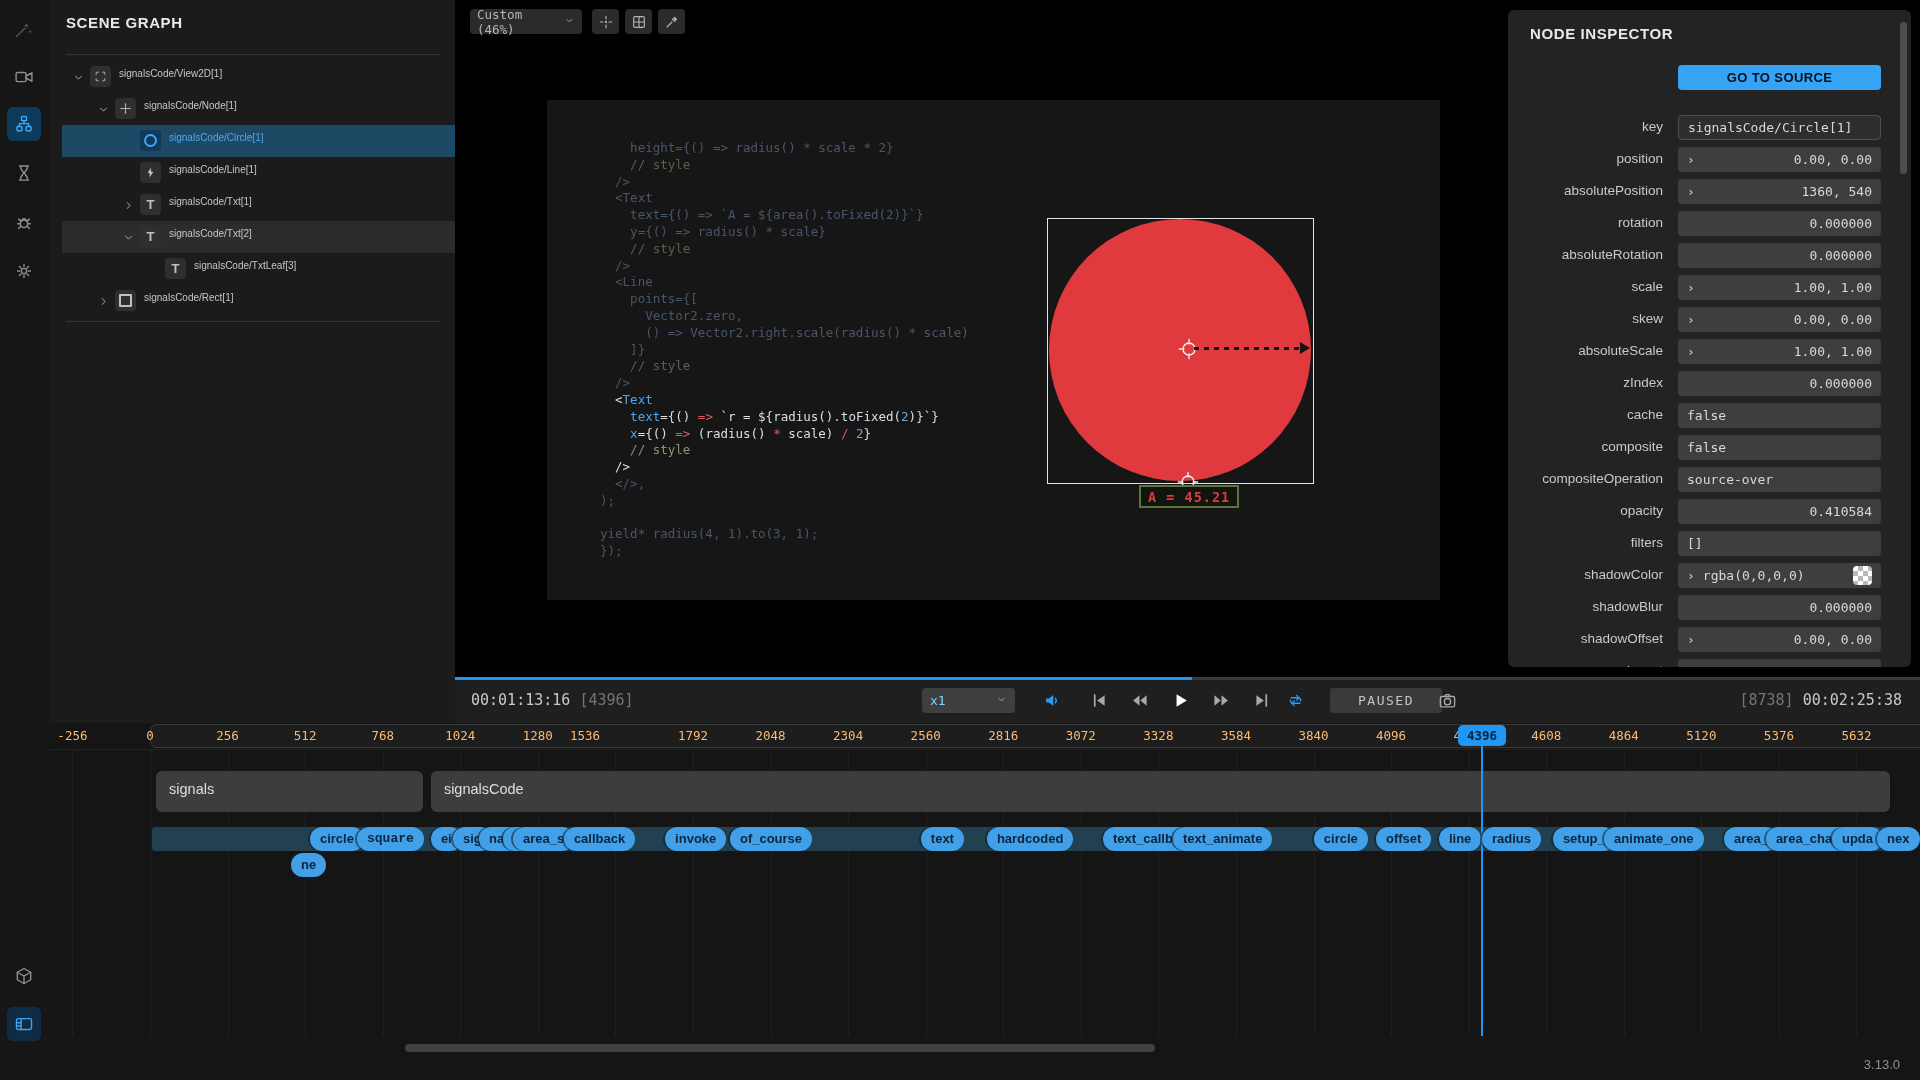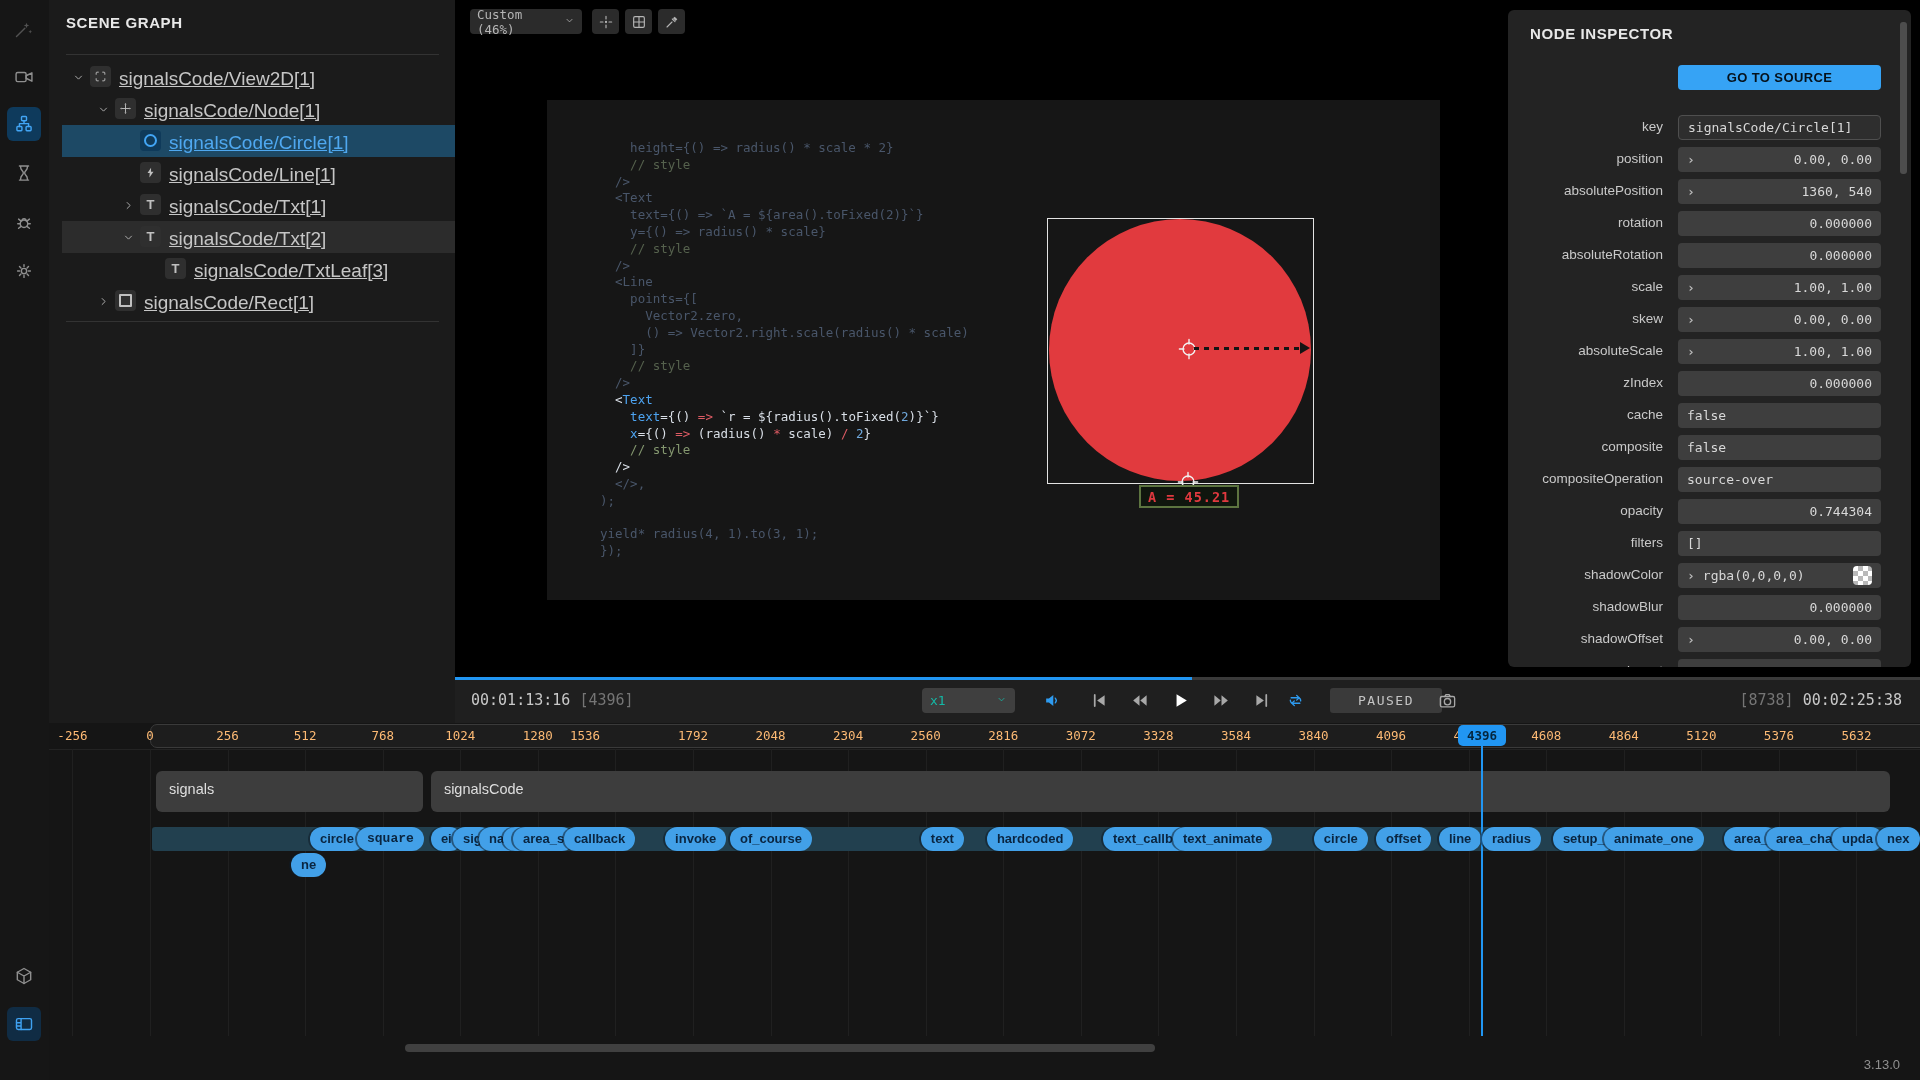--- a/index.html
+++ b/index.html
@@ -29,21 +29,21 @@
   .tree-row.selected{background:#1d4965;}
   .tree-row.hover{background:#2c2c2c;}
   .tree-chev{position:absolute;top:9px;width:14px;height:14px;color:#b5b5b5;}
   .tree-ic{position:absolute;top:5px;width:21px;height:21px;border-radius:4px;background:#2f2f2f;
            display:flex;align-items:center;justify-content:center;color:#c0c0c0;}
   .tree-ic.sel{background:#0f3a5a;color:#42a5f5;}
   .tree-ic .tletter{font-size:13px;font-weight:700;}
   .tree-ic .ring{width:9px;height:9px;border:2px solid currentColor;border-radius:50%;}
   .tree-ic .rectg{width:9px;height:9px;border:2px solid currentColor;border-radius:1px;}
   .tree-ic svg{width:14px;height:14px;}
-  .tree-label{position:absolute;top:7px;font-size:19px;color:#c6c6c6;white-space:nowrap;text-decoration:underline;}
+  .tree-label{position:absolute;top:7px;font-size:10px;color:#c6c6c6;white-space:nowrap;}
   .tree-row.selected .tree-label{color:#4fa8f0;}
 
   
   .viewport{position:absolute;left:455px;top:0;width:1465px;height:677px;background:#000;}
   .vp-drop{position:absolute;left:15px;top:9px;width:112px;height:25px;background:#2b2b2b;
            border-radius:4px;display:flex;align-items:center;color:#b5b5b5;font-size:12.5px;
            padding:0 7px;box-sizing:border-box;justify-content:space-between;}
   .vp-btn{position:absolute;top:9px;width:27px;height:25px;background:#2b2b2b;border-radius:4px;
           display:flex;align-items:center;justify-content:center;color:#b5b5b5;}
   .vp-btn .svgicon svg{width:16px;height:16px;}
@@ -88,21 +88,21 @@
           background-size:10px 10px;background-position:0 0,5px 5px;margin-left:6px;}
 
   
   .playbar{position:absolute;left:455px;top:677px;width:1465px;height:46px;background:#1f1f1f;}
   .progress-track{position:absolute;left:0;top:0;width:100%;height:3px;background:#3a3a3a;}
   .progress-fill{position:absolute;left:0;top:0;height:3px;background:#2196f3;}
   .pb-time-left{position:absolute;left:16px;top:14px;font-size:15px;}
   .pb-time-right{position:absolute;right:18px;top:14px;font-size:15px;}
   .t-bright{color:#c9c9c9;}.t-dim{color:#757575;}
   .speed-drop{position:absolute;left:467px;top:11px;width:93px;height:25px;background:#3f3f3f;border-radius:4px;
-              display:flex;align-items:center;justify-content:space-between;color:#14b8a6;
+              display:flex;align-items:center;justify-content:space-between;color:#7dd3fc;
               font-family:"DejaVu Sans Mono",monospace;font-size:13px;padding:0 8px;box-sizing:border-box;}
   .t-btn{position:absolute;top:10px;width:28px;height:26px;display:flex;align-items:center;justify-content:center;color:#a8a8a8;}
   .t-btn.white{color:#fff;}.t-btn.blue{color:#2e9bf0;}
   .t-btn .svgicon svg{width:19px;height:19px;}
   .paused-badge{position:absolute;left:875px;top:11px;width:112px;height:25px;background:#3a3a3a;border-radius:3px;
                 display:flex;align-items:center;justify-content:center;color:#c4c4c4;
                 font-family:"DejaVu Sans Mono",monospace;font-size:13px;letter-spacing:1.5px;}
 
   
   .timeline{position:absolute;left:49px;top:723px;width:1871px;height:357px;background:#151515;}
@@ -428,21 +428,21 @@
         </div>
         <div class="f-row" style="top: 456px;">
           <div class="f-label">compositeOperation</div>
           <div class="f-box">
             <span class="val">source-over</span>
           </div>
         </div>
         <div class="f-row" style="top: 488px;">
           <div class="f-label">opacity</div>
           <div class="f-box">
-            <span class="val right">0.744304</span>
+            <span class="val right">0.410584</span>
           </div>
         </div>
         <div class="f-row" style="top: 520px;">
           <div class="f-label">filters</div>
           <div class="f-box">
             <span class="val">[]</span>
           </div>
         </div>
         <div class="f-row" style="top: 552px;">
           <div class="f-label">shadowColor</div>

